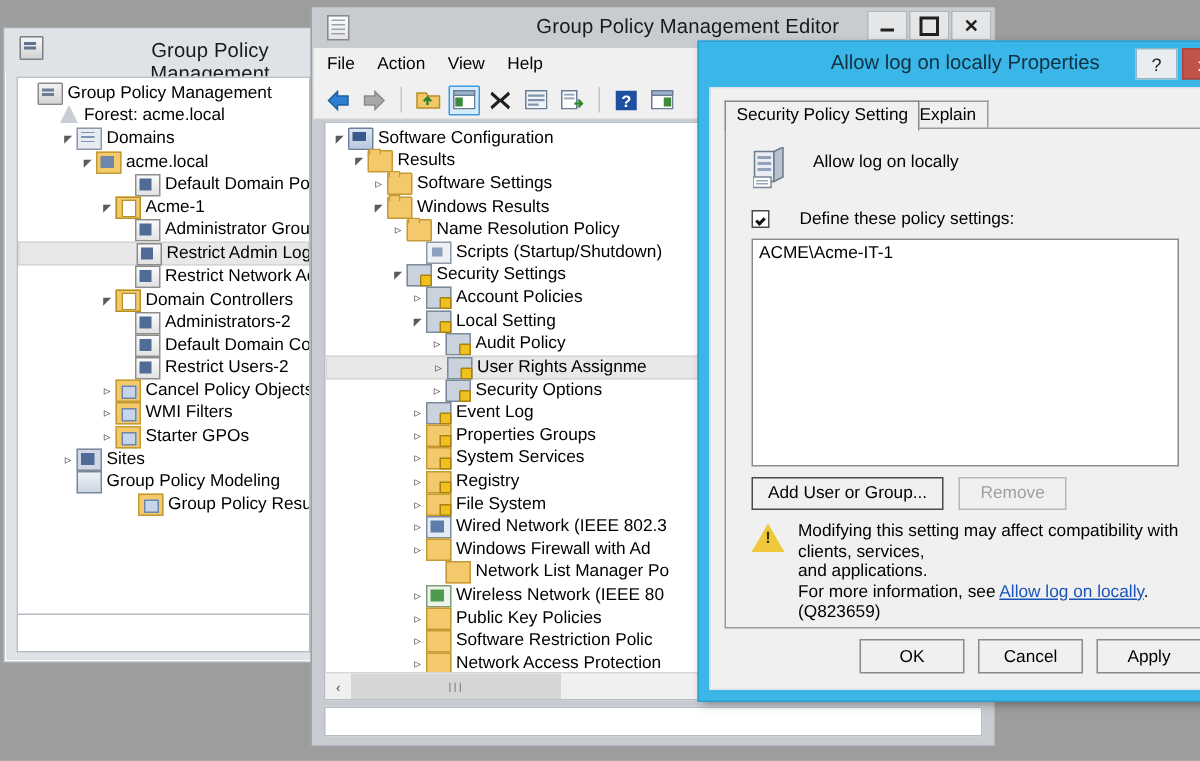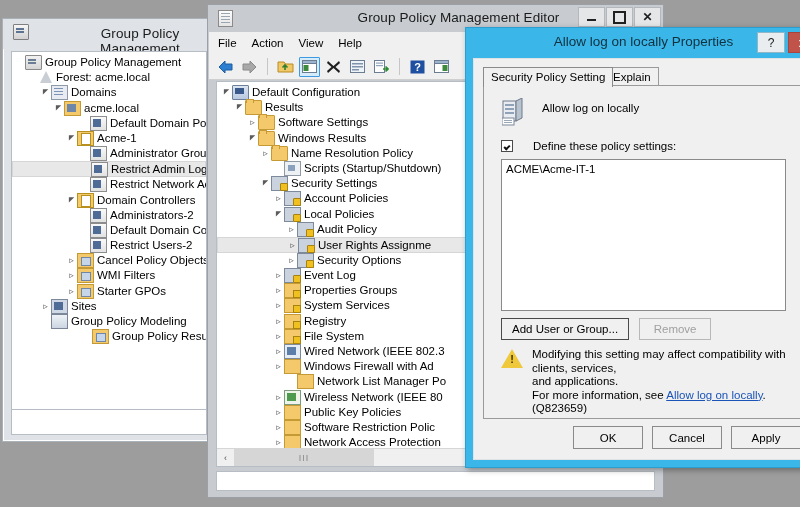--- a/index.html
+++ b/index.html
@@ -291,29 +291,29 @@
             <rect x="0.5" y="0.5" width="14" height="12" fill="#fff" stroke="#6b7d93"></rect>
             <rect x="0.5" y="0.5" width="14" height="3" fill="#9db4cf" stroke="#6b7d93"></rect>
             <rect x="8.5" y="5" width="5" height="6" fill="#3c8a3c"></rect>
           </svg>
       </div>
     </div>
 
     <div class="panes">
       <div class="left-pane">
         <div class="tree" id="gpme-tree">
-            <div class="trow" style="padding-left: 4px;"><span class="exp" style="transform: rotate(180deg); display: inline-block; font-size: 7px;">◢</span><span class="ico ic-comp"></span><span class="tlabel">Default Configuration</span></div>
+            <div class="trow" style="padding-left: 4px;"><span class="exp" style="transform: rotate(180deg); display: inline-block; font-size: 7px;">◢</span><span class="ico ic-comp"></span><span class="tlabel">Software Configuration</span></div>
             <div class="trow" style="padding-left: 17px;"><span class="exp" style="transform: rotate(180deg); display: inline-block; font-size: 7px;">◢</span><span class="ico ic-folder"></span><span class="tlabel">Results</span></div>
             <div class="trow" style="padding-left: 30px;"><span class="exp" style="font-size: 9px;">▹</span><span class="ico ic-folder"></span><span class="tlabel">Software Settings</span></div>
             <div class="trow" style="padding-left: 30px;"><span class="exp" style="transform: rotate(180deg); display: inline-block; font-size: 7px;">◢</span><span class="ico ic-folder"></span><span class="tlabel">Windows Results</span></div>
             <div class="trow" style="padding-left: 43px;"><span class="exp" style="font-size: 9px;">▹</span><span class="ico ic-folder"></span><span class="tlabel">Name Resolution Policy</span></div>
             <div class="trow" style="padding-left: 56px;"><span class="exp"></span><span class="ico ic-script"></span><span class="tlabel">Scripts (Startup/Shutdown)</span></div>
             <div class="trow" style="padding-left: 43px;"><span class="exp" style="transform: rotate(180deg); display: inline-block; font-size: 7px;">◢</span><span class="ico ic-sec"></span><span class="tlabel">Security Settings</span></div>
             <div class="trow" style="padding-left: 56px;"><span class="exp" style="font-size: 9px;">▹</span><span class="ico ic-sec"></span><span class="tlabel">Account Policies</span></div>
-            <div class="trow" style="padding-left: 56px;"><span class="exp" style="transform: rotate(180deg); display: inline-block; font-size: 7px;">◢</span><span class="ico ic-sec"></span><span class="tlabel">Local Policies</span></div>
+            <div class="trow" style="padding-left: 56px;"><span class="exp" style="transform: rotate(180deg); display: inline-block; font-size: 7px;">◢</span><span class="ico ic-sec"></span><span class="tlabel">Local Setting</span></div>
             <div class="trow" style="padding-left: 69px;"><span class="exp" style="font-size: 9px;">▹</span><span class="ico ic-sec"></span><span class="tlabel">Audit Policy</span></div>
             <div class="trow sel" style="padding-left: 69px;"><span class="exp" style="font-size: 9px;">▹</span><span class="ico ic-sec"></span><span class="tlabel">User Rights Assignme</span></div>
             <div class="trow" style="padding-left: 69px;"><span class="exp" style="font-size: 9px;">▹</span><span class="ico ic-sec"></span><span class="tlabel">Security Options</span></div>
             <div class="trow" style="padding-left: 56px;"><span class="exp" style="font-size: 9px;">▹</span><span class="ico ic-sec"></span><span class="tlabel">Event Log</span></div>
             <div class="trow" style="padding-left: 56px;"><span class="exp" style="font-size: 9px;">▹</span><span class="ico ic-lock"></span><span class="tlabel">Properties Groups</span></div>
             <div class="trow" style="padding-left: 56px;"><span class="exp" style="font-size: 9px;">▹</span><span class="ico ic-lock"></span><span class="tlabel">System Services</span></div>
             <div class="trow" style="padding-left: 56px;"><span class="exp" style="font-size: 9px;">▹</span><span class="ico ic-lock"></span><span class="tlabel">Registry</span></div>
             <div class="trow" style="padding-left: 56px;"><span class="exp" style="font-size: 9px;">▹</span><span class="ico ic-lock"></span><span class="tlabel">File System</span></div>
             <div class="trow" style="padding-left: 56px;"><span class="exp" style="font-size: 9px;">▹</span><span class="ico ic-wired"></span><span class="tlabel">Wired Network (IEEE 802.3</span></div>
             <div class="trow" style="padding-left: 56px;"><span class="exp" style="font-size: 9px;">▹</span><span class="ico ic-plain"></span><span class="tlabel">Windows Firewall with Ad</span></div>

